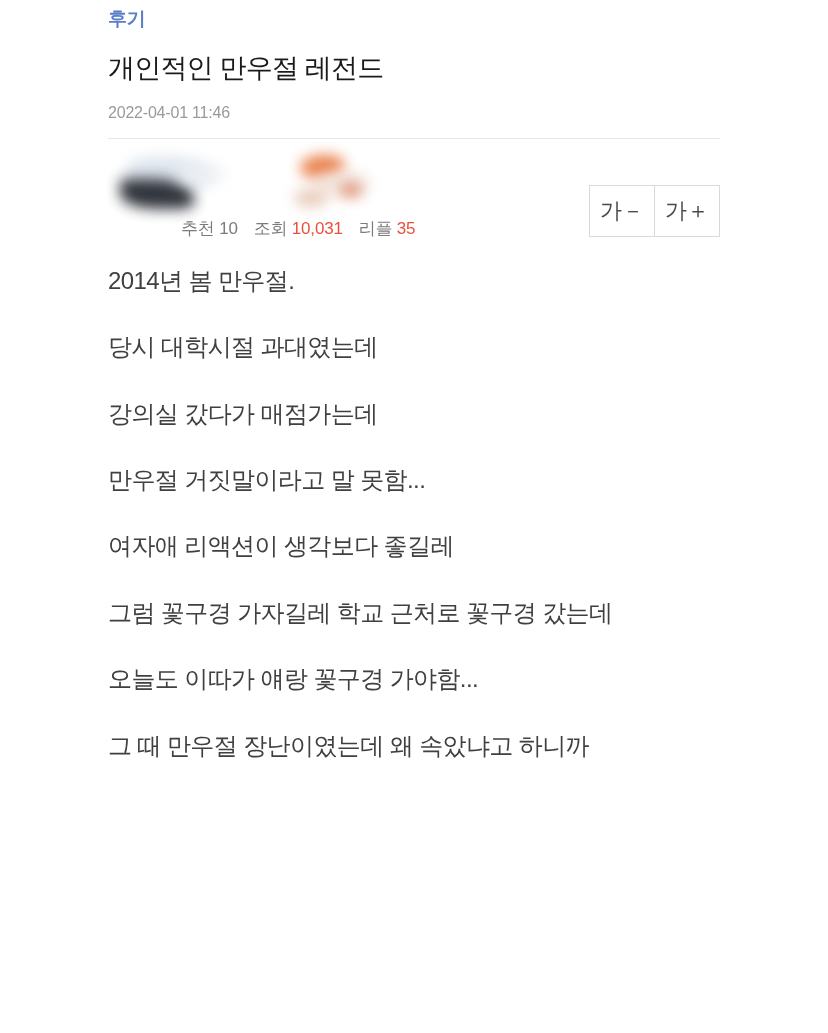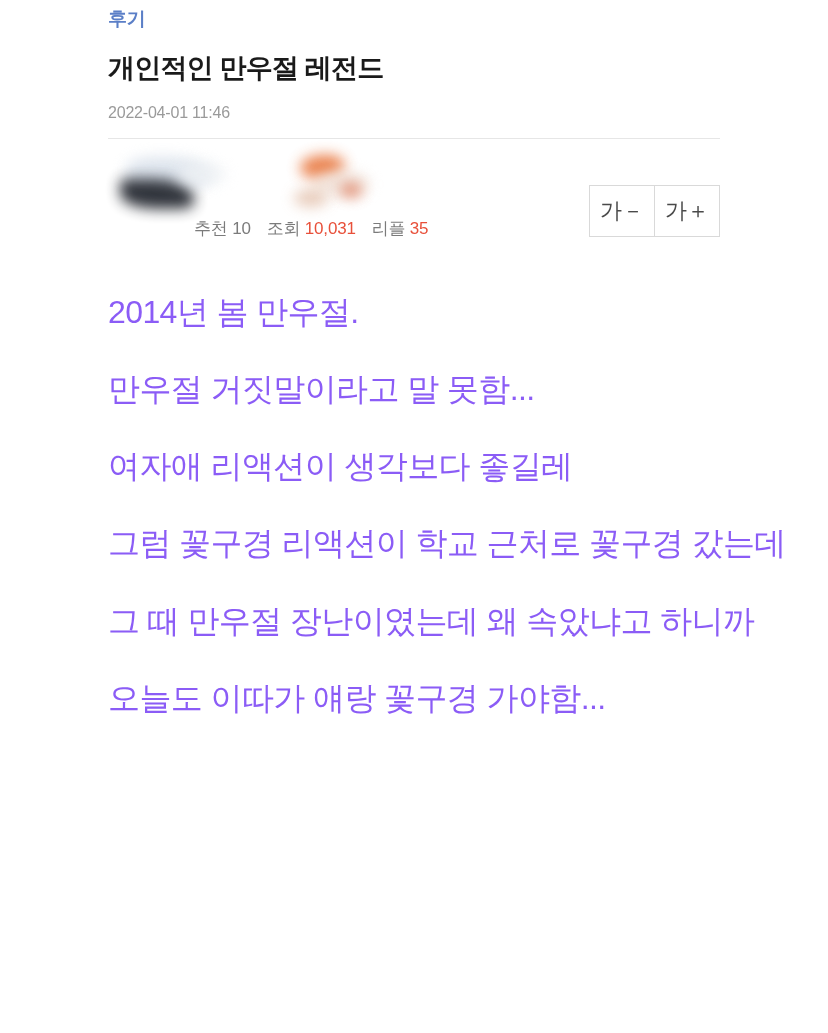--- a/index.html
+++ b/index.html
@@ -29,21 +29,21 @@
     color: #5b7fc7;
     font-size: 19px;
     font-weight: 700;
     padding-top: 6px;
     line-height: 1.4;
     letter-spacing: -0.3px;
   }
   .post-title {
     color: #1a1a1a;
     font-size: 27px;
-    font-weight: 700;
+    font-weight: 400;
     letter-spacing: -0.8px;
     line-height: 1.3;
   }
   .post-date {
     color: #9a9a9a;
     font-size: 16px;
     margin-top: 12px;
     letter-spacing: -0.2px;
   }
   .divider {
@@ -99,21 +99,21 @@
     background: #e0b9a2;
     opacity: 0.75;
   }
   .blob-g {
     left: 222px; top: 34px; width: 22px; height: 14px;
     background: #d9603a;
     opacity: 0.7;
   }
   .counts {
     position: absolute;
-    left: 86px;
+    left: 73px;
     top: 78px;
     font-size: 17px;
     color: #7b7b7b;
     letter-spacing: -0.2px;
     white-space: nowrap;
   }
   .counts .num-views { color: #e8503a; }
   .counts .num-reply { color: #e8503a; }
   .counts .sep { display: inline-block; width: 7px; }
 
@@ -135,23 +135,23 @@
     height: 50px;
     cursor: pointer;
     letter-spacing: 0px;
   }
   .font-size-ctrl .split {
     width: 1px;
     background: #d9d9d9;
   }
 
   .body-text {
-    margin-top: 34px;
-    font-size: 32px;
-    color: #8b5cf6;
+    margin-top: 8px;
+    font-size: 24px;
+    color: #404040;
     letter-spacing: -0.6px;
   }
   .body-text p {
     margin: 0 0 34px 0;
     line-height: 1.35;
     white-space: nowrap;
   }
 </style>
 </head>
 <body>
@@ -196,21 +196,23 @@
       <div class="font-size-ctrl">
         <button>가－</button>
         <div class="split"></div>
         <button>가＋</button>
       </div>
 
     </div>
 
     <div class="body-text">
       <p>2014년 봄 만우절.</p>
+      <p>당시 대학시절 과대였는데</p>
+      <p>강의실 갔다가 매점가는데</p>
       <p>만우절 거짓말이라고 말 못함...</p>
       <p>여자애 리액션이 생각보다 좋길레</p>
-      <p>그럼 꽃구경 리액션이 학교 근처로 꽃구경 갔는데</p>
+      <p>그럼 꽃구경 가자길레 학교 근처로 꽃구경 갔는데</p>
+      <p>오늘도 이따가 얘랑 꽃구경 가야함...</p>
       <p>그 때 만우절 장난이였는데 왜 속았냐고 하니까</p>
-      <p>오늘도 이따가 얘랑 꽃구경 가야함...</p>
     </div>
 
   </div>
 </div>
 
 </body></html>

